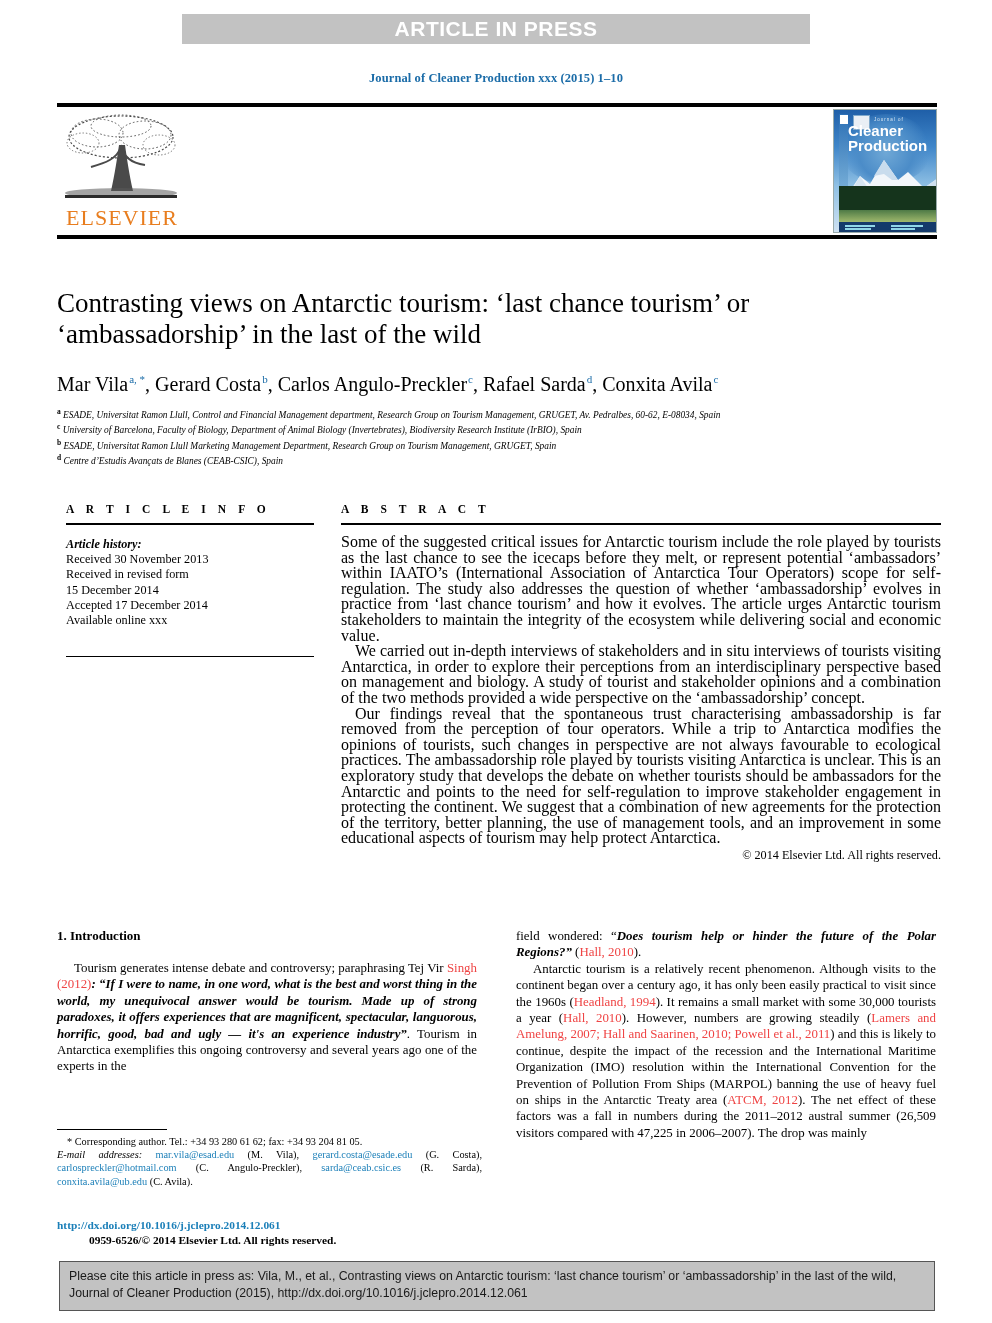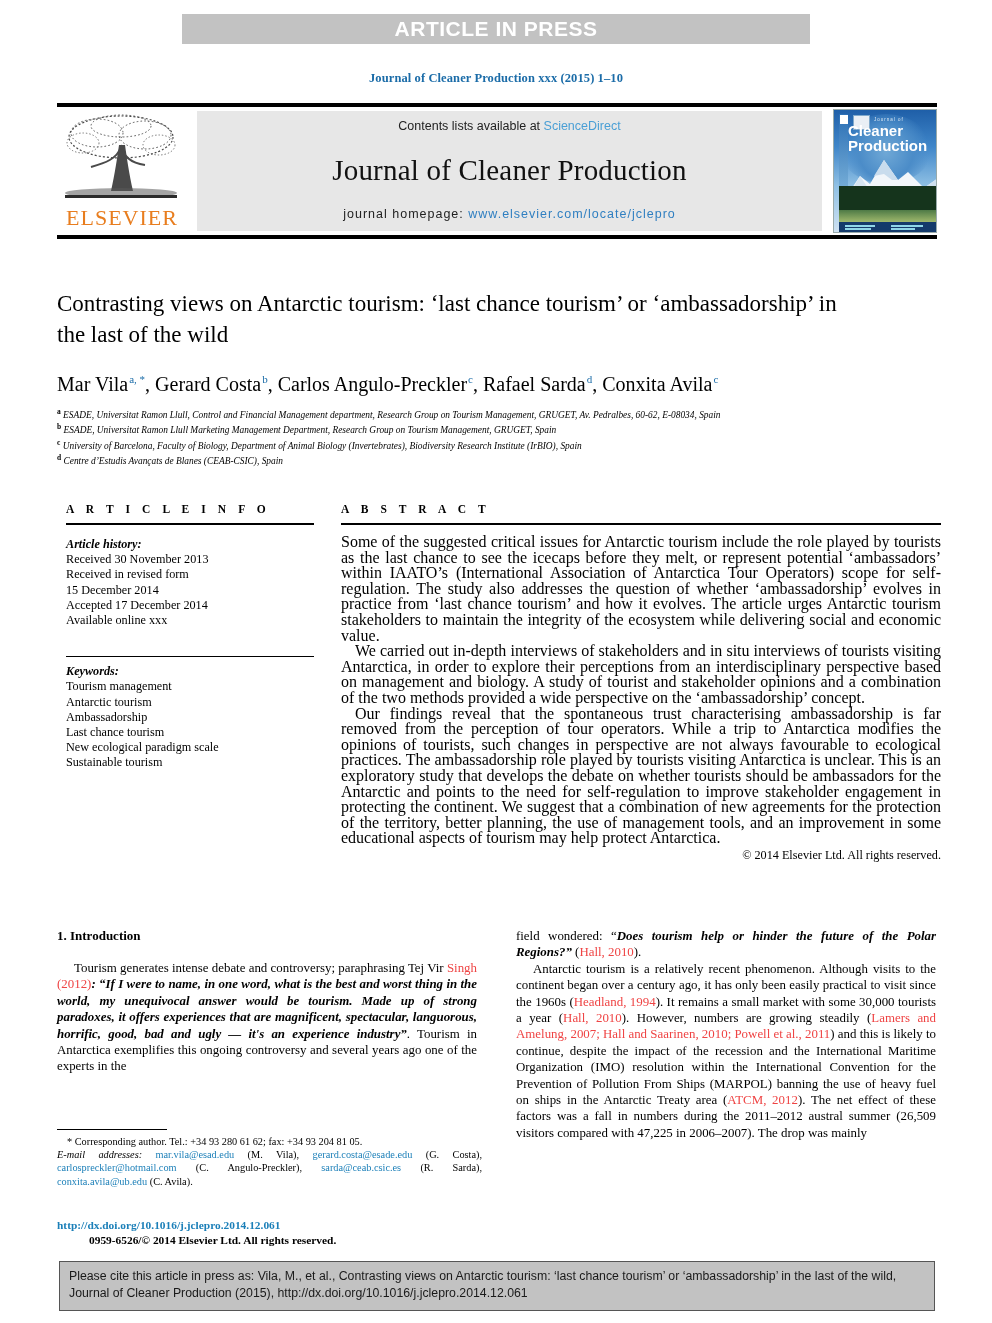--- a/index.html
+++ b/index.html
@@ -237,21 +237,21 @@
   }
 
   
   .title-block {
     position: absolute;
     left: 57px;
     top: 288px;
     width: 810px;
   }
   .paper-title {
-    font-size: 23px;
+    font-size: 27px;
     line-height: 31px;
     font-weight: normal;
     margin: 0;
     color: #000;
   }
   .authors {
     margin-top: 17px;
     font-size: 20px;
     line-height: 24px;
     color: #000;
@@ -471,29 +471,20 @@
           <path d="M58 34 C56 48 54 62 50 80 L72 80 C68 62 66 48 64 34 Z" fill="#4a4a4a"></path>
           <path d="M60 34 C62 46 70 52 84 54" stroke="#4a4a4a" stroke-width="2" fill="none"></path>
           <path d="M60 36 C56 48 44 52 30 56" stroke="#4a4a4a" stroke-width="2" fill="none"></path>
           <ellipse cx="60" cy="82" rx="56" ry="5" fill="#5a5a5a" opacity="0.55"></ellipse>
           <rect x="4" y="84" width="112" height="3" fill="#2b2b2b"></rect>
         </g>
       </svg>
       <div class="elsevier-wordmark">ELSEVIER</div>
     </div>
 
-    <div class="masthead-center">
-      <div class="contents-line">
-        <span>Contents lists available at </span><span class="sd">ScienceDirect</span>
-      </div>
-      <div class="journal-name">Journal of Cleaner Production</div>
-      <div class="homepage-line">
-        <span>journal homepage: </span><span class="url">www.elsevier.com/locate/jclepro</span>
-      </div>
-    </div>
 
     <div class="cover-thumb">
       <div class="cover-sky-glow"></div>
       <div class="cover-strip"></div>
       <div class="cover-elsevier-mark"></div>
       <div class="cover-badge"></div>
       <div class="cover-title-small">Journal of</div>
       <div class="cover-title-main">Cleaner Production</div>
       <svg class="cover-mountain" viewBox="0 0 94 46">
         <polygon points="0,46 16,22 26,30 40,6 54,26 64,18 80,34 94,24 94,46" fill="#f2f6fa"></polygon>
@@ -516,48 +507,39 @@
 
 <div class="title-block">
   <h1 class="paper-title">Contrasting views on Antarctic tourism: ‘last chance tourism’ or ‘ambassadorship’ in the last of the wild</h1>
 
   <div class="authors">
     <span><span>Mar Vila</span><sup>a, *</sup></span><span>, </span><span><span>Gerard Costa</span><sup>b</sup></span><span>, </span><span><span>Carlos Angulo-Preckler</span><sup>c</sup></span><span>, </span><span><span>Rafael Sarda</span><sup>d</sup></span><span>, </span><span><span>Conxita Avila</span><sup>c</sup></span>
   </div>
 
   <div class="affiliations">
     <div><sup>a</sup> <span>ESADE, Universitat Ramon Llull, Control and Financial Management department, Research Group on Tourism Management, GRUGET, Av. Pedralbes, 60-62, E-08034, Spain</span></div>
+    <div><sup>c</sup> <span>University of Barcelona, Faculty of Biology, Department of Animal Biology (Invertebrates), Biodiversity Research Institute (IrBIO), Spain</span></div>
     <div><sup>b</sup> <span>ESADE, Universitat Ramon Llull Marketing Management Department, Research Group on Tourism Management, GRUGET, Spain</span></div>
-    <div><sup>c</sup> <span>University of Barcelona, Faculty of Biology, Department of Animal Biology (Invertebrates), Biodiversity Research Institute (IrBIO), Spain</span></div>
     <div><sup>d</sup> <span>Centre d’Estudis Avançats de Blanes (CEAB-CSIC), Spain</span></div>
   </div>
 </div>
 
 <div class="info-col">
   <div class="section-head">A R T I C L E   I N F O</div>
   <div class="rule"></div>
   <div class="history">
     <div class="lbl">Article history:</div>
     <div>Received 30 November 2013</div>
     <div>Received in revised form</div>
     <div>15 December 2014</div>
     <div>Accepted 17 December 2014</div>
     <div>Available online xxx</div>
   </div>
   <div class="kw-gap"></div>
   <div class="rule-thin"></div>
-  <div class="keywords">
-    <div class="lbl">Keywords:</div>
-    <div>Tourism management</div>
-    <div>Antarctic tourism</div>
-    <div>Ambassadorship</div>
-    <div>Last chance tourism</div>
-    <div>New ecological paradigm scale</div>
-    <div>Sustainable tourism</div>
-  </div>
 </div>
 
 <div class="abs-col">
   <div class="section-head">A B S T R A C T</div>
   <div class="rule"></div>
   <div class="abstract-text">
     <p class="first">Some of the suggested critical issues for Antarctic tourism include the role played by tourists as the last chance to see the icecaps before they melt, or represent potential ‘ambassadors’ within IAATO’s (International Association of Antarctica Tour Operators) scope for self-regulation. The study also addresses the question of whether ‘ambassadorship’ evolves in practice from ‘last chance tourism’ and how it evolves. The article urges Antarctic tourism stakeholders to maintain the integrity of the ecosystem while delivering social and economic value.</p>
     <p>We carried out in-depth interviews of stakeholders and in situ interviews of tourists visiting Antarctica, in order to explore their perceptions from an interdisciplinary perspective based on management and biology. A study of tourist and stakeholder opinions and a combination of the two methods provided a wide perspective on the ‘ambassadorship’ concept.</p>
     <p>Our findings reveal that the spontaneous trust characterising ambassadorship is far removed from the perception of tour operators. While a trip to Antarctica modifies the opinions of tourists, such changes in perspective are not always favourable to ecological practices. The ambassadorship role played by tourists visiting Antarctica is unclear. This is an exploratory study that develops the debate on whether tourists should be ambassadors for the Antarctic and points to the need for self-regulation to improve stakeholder engagement in protecting the continent. We suggest that a combination of new agreements for the protection of the territory, better planning, the use of management tools, and an improvement in some educational aspects of tourism may help protect Antarctica.</p>
   </div>

